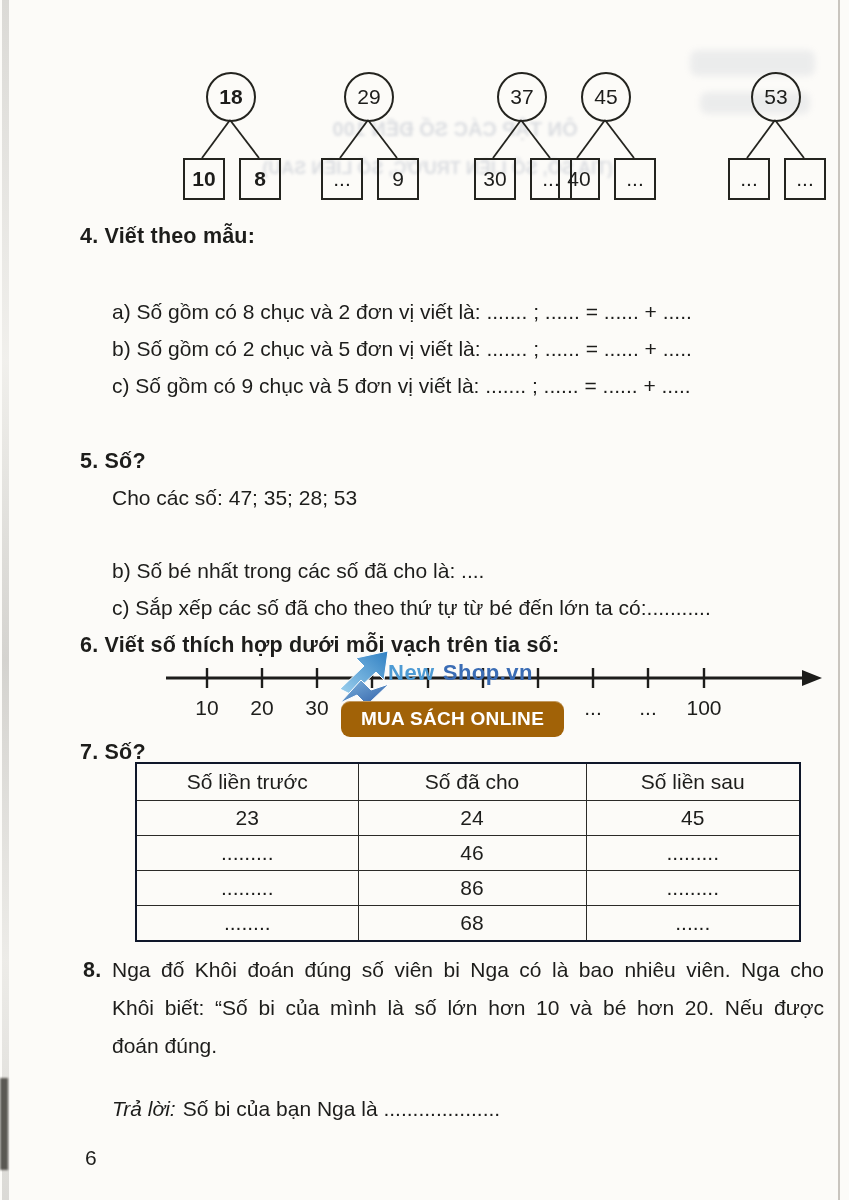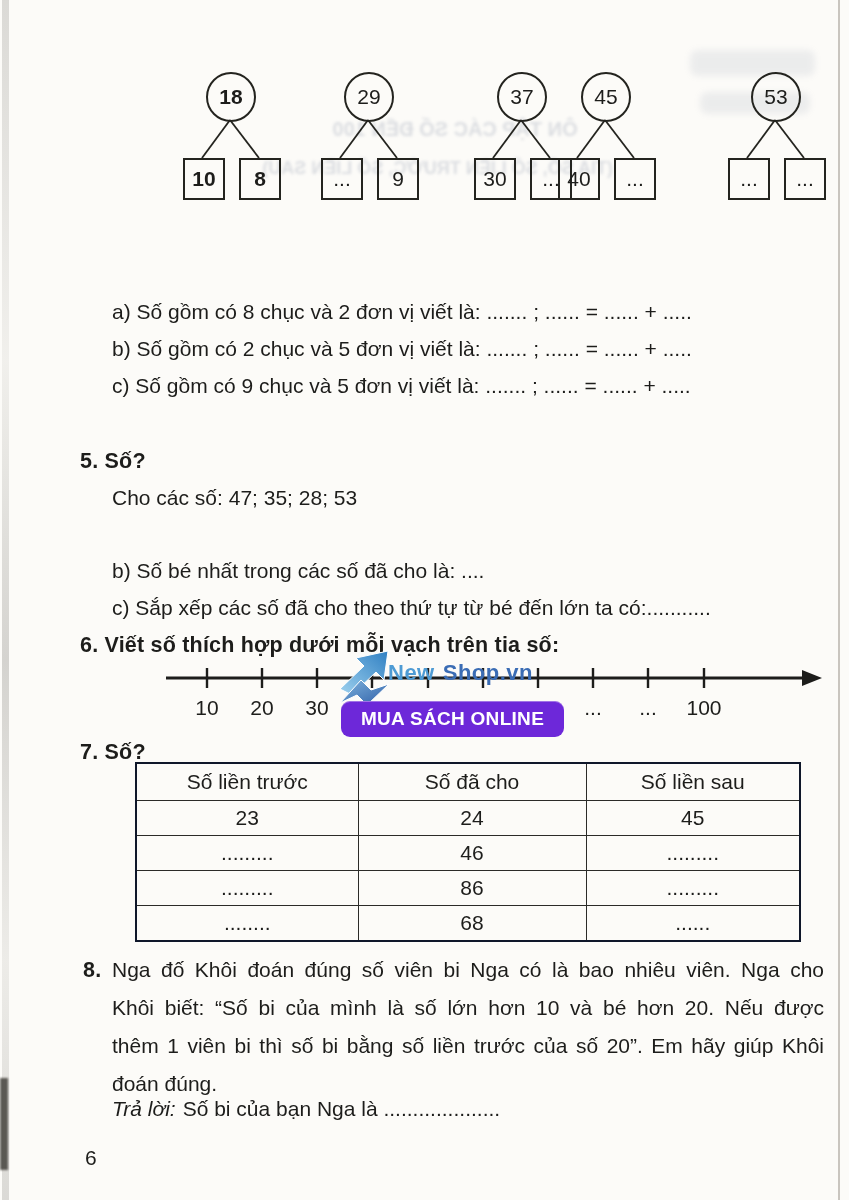--- a/index.html
+++ b/index.html
@@ -21,21 +21,21 @@
     display:flex;align-items:center;justify-content:center;font-size:21px;background:transparent;}
   .sq{position:absolute;top:86px;width:38px;height:38px;border:2px solid #24241f;
     display:flex;align-items:center;justify-content:center;font-size:21px;}
   .sq.l{left:10px;} .sq.r{left:66px;}
   .grp.bold .circle,.grp.bold .sq{font-weight:bold;}
   .conn{position:absolute;left:0;top:47px;width:118px;height:40px;}
   
   .tick-label{position:absolute;width:52px;text-align:center;font-size:21px;}
   
   .brand{position:absolute;font-size:22px;font-weight:bold;letter-spacing:.5px;white-space:nowrap;}
-  .buy-btn{position:absolute;left:341px;top:701px;width:223px;height:36px;background:#6d28d9;border-radius:9px;
+  .buy-btn{position:absolute;left:341px;top:701px;width:223px;height:36px;background:#a16207;border-radius:9px;
     box-shadow:inset 0 1px 0 rgba(255,255,255,.35);display:flex;align-items:center;justify-content:center;
     color:#fff;font-weight:bold;font-size:19px;letter-spacing:.3px;}
   
   table.num{border-collapse:collapse;table-layout:fixed;width:664px;}
   table.num td,table.num th{border:1.6px solid #2b2b28;text-align:center;font-size:21px;font-weight:normal;padding:0;}
   table.num{border:2px solid #0f172a;}
   table.num th{height:36px;}
   table.num td{height:34px;}
   
   .p8line{font-size:21px;width:712px;text-align:justify;text-align-last:justify;height:38px;}
@@ -101,20 +101,21 @@
       <div class="circle">53</div>
       <svg class="conn">
           <line x1="57" y1="1" x2="29" y2="39" stroke="#24241f" stroke-width="1.8"></line>
           <line x1="57" y1="1" x2="86" y2="39" stroke="#24241f" stroke-width="1.8"></line>
         </svg>
       <div class="sq l">...</div>
       <div class="sq r">...</div>
     </div>
   </div>
 
+  <div class="abs h" style="left:80px;top:224px;">4. Viết theo mẫu:</div>
   <div class="abs t" style="left:112px;top:300px;">a) Số gồm có 8 chục và 2 đơn vị viết là: ....... ; ...... = ...... + .....</div>
   <div class="abs t" style="left:112px;top:337px;">b) Số gồm có 2 chục và 5 đơn vị viết là: ....... ; ...... = ...... + .....</div>
   <div class="abs t" style="left:112px;top:374px;">c) Số gồm có 9 chục và 5 đơn vị viết là: ....... ; ...... = ...... + .....</div>
 
   <div class="abs h" style="left:80px;top:449px;">5. Số?</div>
   <div class="abs t" style="left:112px;top:486px;">Cho các số: 47; 35; 28; 53</div>
   <div class="abs t" style="left:112px;top:559px;">b) Số bé nhất trong các số đã cho là: ....</div>
   <div class="abs t" style="left:112px;top:596px;">c) Sắp xếp các số đã cho theo thứ tự từ bé đến lớn ta có:...........</div>
 
   <div class="abs h" style="left:80px;top:633px;">6. Viết số thích hợp dưới mỗi vạch trên tia số:</div>
@@ -199,21 +200,20 @@
       <td>68</td>
       <td>......</td>
     </tr>
   </tbody>
     </table>
 
   <div class="abs" style="left:112px;top:958px;width:712px;">
     <span class="abs h" style="left:-29px;top:0;">8.</span>
     <div class="p8line">Nga đố Khôi đoán đúng số viên bi Nga có là bao nhiêu viên. Nga cho</div>
     <div class="p8line">Khôi biết: “Số bi của mình là số lớn hơn 10 và bé hơn 20. Nếu được</div>
-    <div class="p8line">thêm 1 viên bi thì số bi bằng số liền trước của số 20”. Em hãy giúp Khôi</div>
     <div class="p8line last">đoán đúng.</div>
   </div>
   <div class="abs t" style="left:112px;top:1097px;">
     <span style="font-style:italic;margin-right:7px;">Trả lời:</span><span>Số bi của bạn Nga là ....................</span>
   </div>
 
   <div class="abs t" style="left:85px;top:1146px;">6</div>
 
 </div>
 

